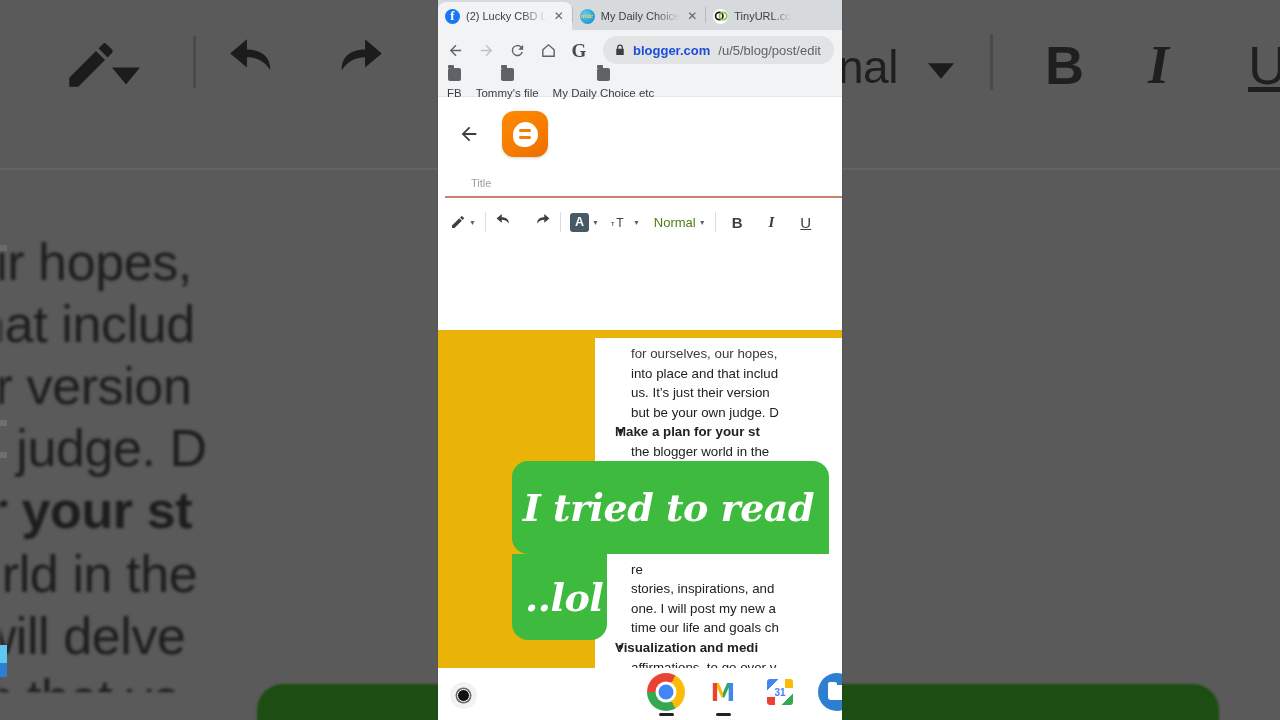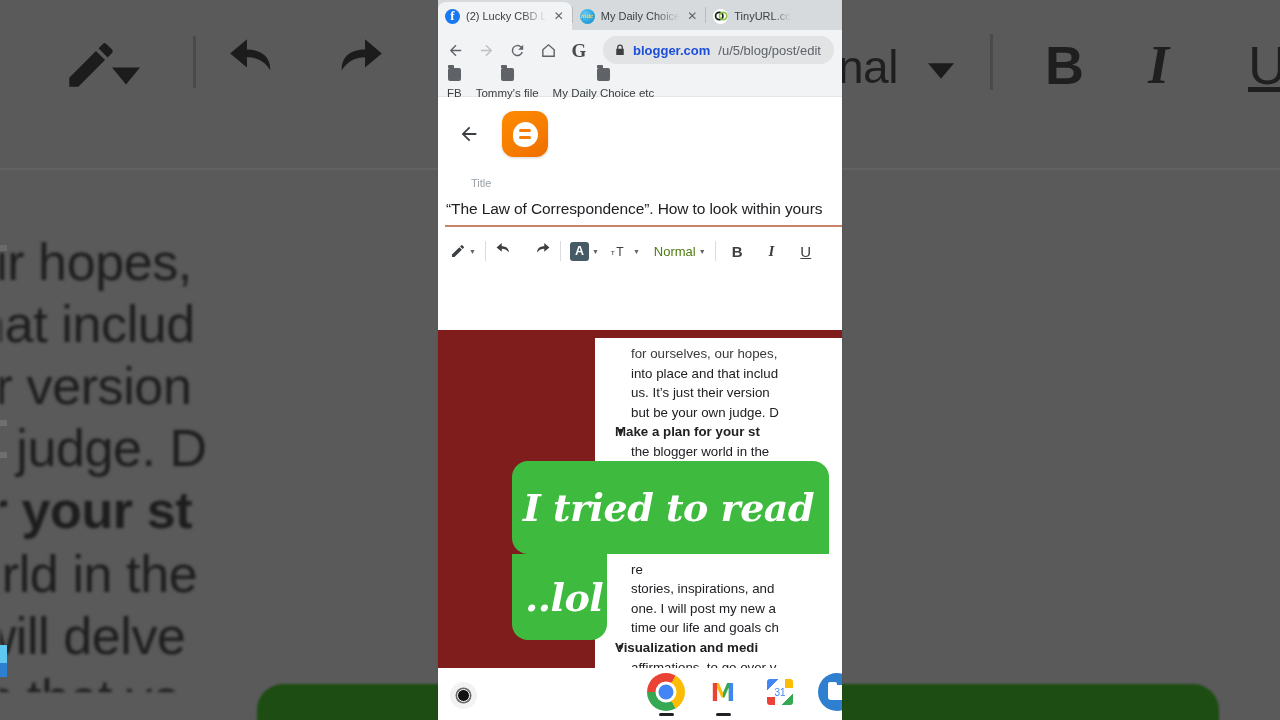--- a/index.html
+++ b/index.html
@@ -180,21 +180,21 @@
     display:flex; align-items:center; justify-content:center;
   }
   .tb-normal { font-size:13px; color:#4d7c0f; }
   .tb-bold { font-weight:bold; font-size:15px;}
   .tb-italic { font-style:italic; font-family:"Liberation Serif",serif; font-weight:bold; font-size:15px;}
   .tb-under { font-size:15px; text-decoration:underline; }
 
   
   .editor-area {
     position:absolute; left:0; top:330px; width:404px; height:340px;
-    background:#7f1d1d; overflow:hidden;
+    background:#eab308; overflow:hidden;
   }
   .doc-page {
     position:absolute; left:157px; top:8px; width:260px; height:340px;
     background:#fff;
     font-size:13.3px; line-height:19.6px; color:#202124;
     padding:6px 0 0 0;
     white-space:nowrap;
   }
   .doc-line { padding-left:36px; }
   .doc-line.clipped-top { color:#3a3a3a; }
@@ -256,21 +256,21 @@
     background:linear-gradient(90deg,#ea4335 0%,#ea4335 26%,#fbbc05 26%,#fbbc05 50%,#34a853 50%,#34a853 74%,#4285f4 74%);
     -webkit-background-clip:text; background-clip:text; color:transparent;
     font-family:"DejaVu Sans", sans-serif;}
   
   .cal { background:#fff; }
   .cal-inner { width:26px; height:26px; border-radius:3px; position:relative; overflow:hidden;
      background:linear-gradient(135deg,#4285f4 0 22%, #ffffff 22% 78%, #34a853 78% 100%); }
   .cal-inner:before{content:"";position:absolute;right:0;top:0;width:30%;height:35%;background:#fbbc05;}
   .cal-inner:after{content:"";position:absolute;left:0;bottom:0;width:32%;height:32%;background:#ea4335;}
   .cal-num { position:absolute; inset:0; display:flex; align-items:center; justify-content:center;
-     font-size:10px; font-weight:normal; color:#4285f4; z-index:2; }
+     font-size:10px; font-weight:bold; color:#4285f4; z-index:2; }
   
   .files { background:#2f7fd0; }
   .files-in { width:19px; height:15px; background:#fff; border-radius:2px 3px 3px 3px; position:relative;}
   .files-in:before{content:"";position:absolute;left:0;top:-3px;width:9px;height:4px;background:#fff;border-radius:2px 2px 0 0;}
 
   svg { display:block; }
 </style>
 </head>
 <body>
 
@@ -416,21 +416,20 @@
           <path fill="#3c4043" d="M20 11H7.8l5.6-5.6L12 4l-8 8 8 8 1.4-1.4L7.8 13H20z"></path>
         </svg>
     </div>
     <div class="blogger-logo">
       <div class="blogger-b"></div>
     </div>
   </div>
 
   <div class="titlewrap">
     <div class="title-label">Title</div>
-    <div class="title-value">“The Law of Correspondence”.  How to look within yours</div>
     <div class="title-underline"></div>
   </div>
 
   <div class="edtoolbar">
     <div class="tb">
       <svg width="16" height="16" viewBox="0 0 24 24">
           <path fill="#3c4043" d="M3 17.25V21h3.75L17.8 9.94l-3.75-3.75L3 17.25zM20.7 7.04a1 1 0 0 0 0-1.41l-2.34-2.34a1 1 0 0 0-1.41 0l-1.83 1.83 3.75 3.75 1.83-1.83z"></path>
         </svg>
     </div>
     <span class="tb-caret">▼</span>

